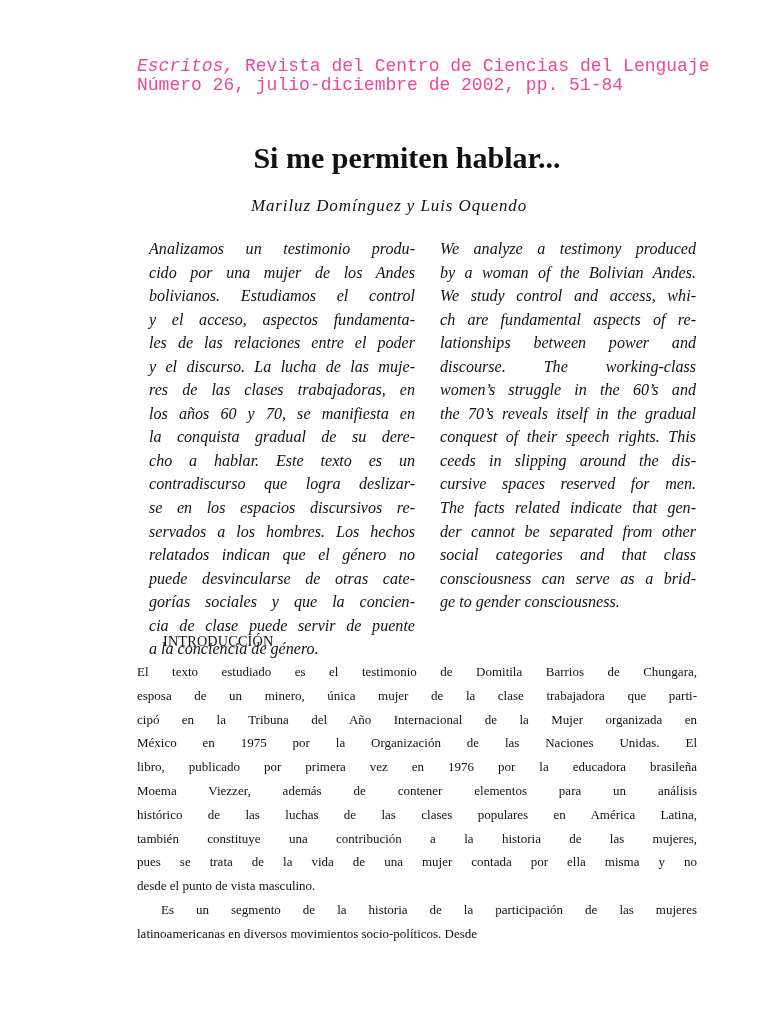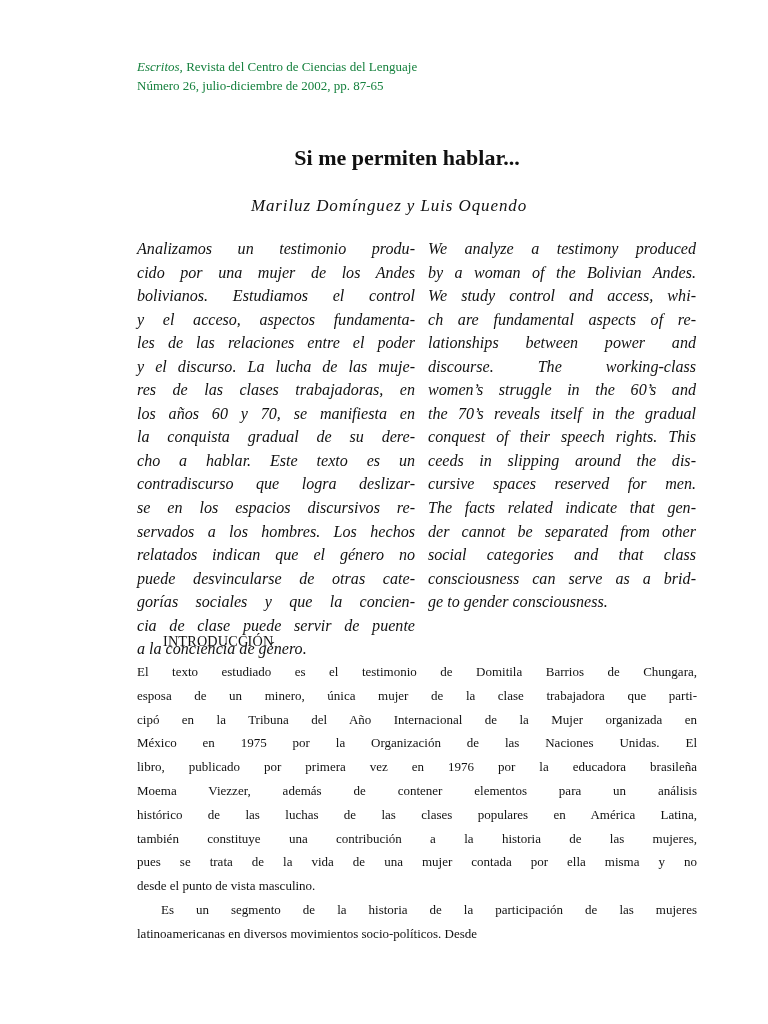--- a/index.html
+++ b/index.html
@@ -12,33 +12,34 @@
       height: 1024px;
       position: relative;
       overflow: hidden;
       font-family: "Liberation Serif", "DejaVu Serif", serif;
       color: #111111;
     }
     .journal-header {
       position: absolute;
       left: 137px;
       top: 57px;
-      font-size: 13px;
+      font-size: 18px;
       line-height: 19px;
-      color: #15803d;
+      color: #ec4899;
+      font-family: Liberation Mono, monospace;
     }
     .journal-header .journal-name { font-style: italic; }
     .article-title {
       position: absolute;
       left: 0;
       width: 768px;
       top: 143px;
       margin: 0;
       text-align: center;
-      font-size: 22px;
+      font-size: 30px;
       font-weight: bold;
       line-height: 30px;
       padding-left: 46px;
       box-sizing: border-box;
     }
     .authors {
       position: absolute;
       left: 0;
       width: 768px;
       top: 194px;
@@ -57,20 +58,21 @@
       font-style: italic;
       font-size: 16.1px;
       line-height: 23.55px;
     }
     .abstract-col .line {
       display: block;
       white-space: nowrap;
       text-align: justify;
       text-align-last: justify;
       height: 23.55px;
+      margin-left: 12px;
     }
     .abstract-col .line.last {
       text-align-last: left;
     }
     #abstract-es { left: 137px; }
     #abstract-en { left: 428px; width: 268px; }
     .section-heading {
       position: absolute;
       left: 137px;
       top: 631px;
@@ -95,21 +97,21 @@
       height: 23.8px;
     }
     .body-text .line.last { text-align-last: left; }
     .body-text .line.indent { padding-left: 24px; }
   </style>
 </head>
 <body>
 
 <div class="journal-header">
   <div><span class="journal-name">Escritos,</span><span> Revista del Centro de Ciencias del Lenguaje</span></div>
-  <div>Número 26, julio-diciembre de 2002, pp. 87-65</div>
+  <div>Número 26, julio-diciembre de 2002, pp. 51-84</div>
 </div>
 
 <h1 class="article-title">Si me permiten hablar...</h1>
 
 <div class="authors">Mariluz Domínguez y Luis Oquendo</div>
 
 <div class="abstract-col" id="abstract-es">
     <span class="line">Analizamos un testimonio produ-</span>
     <span class="line">cido por una mujer de los Andes</span>
     <span class="line">bolivianos. Estudiamos el control</span>

